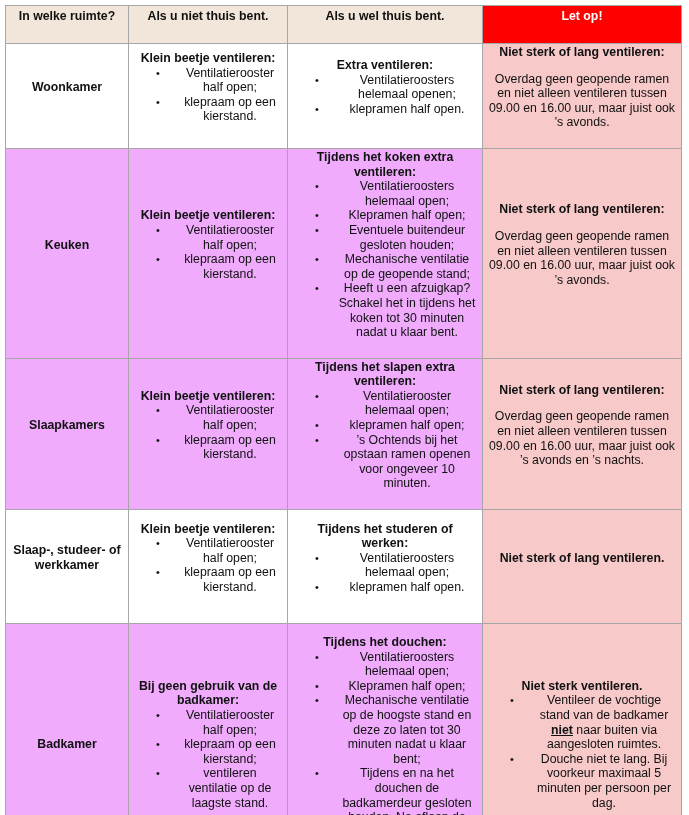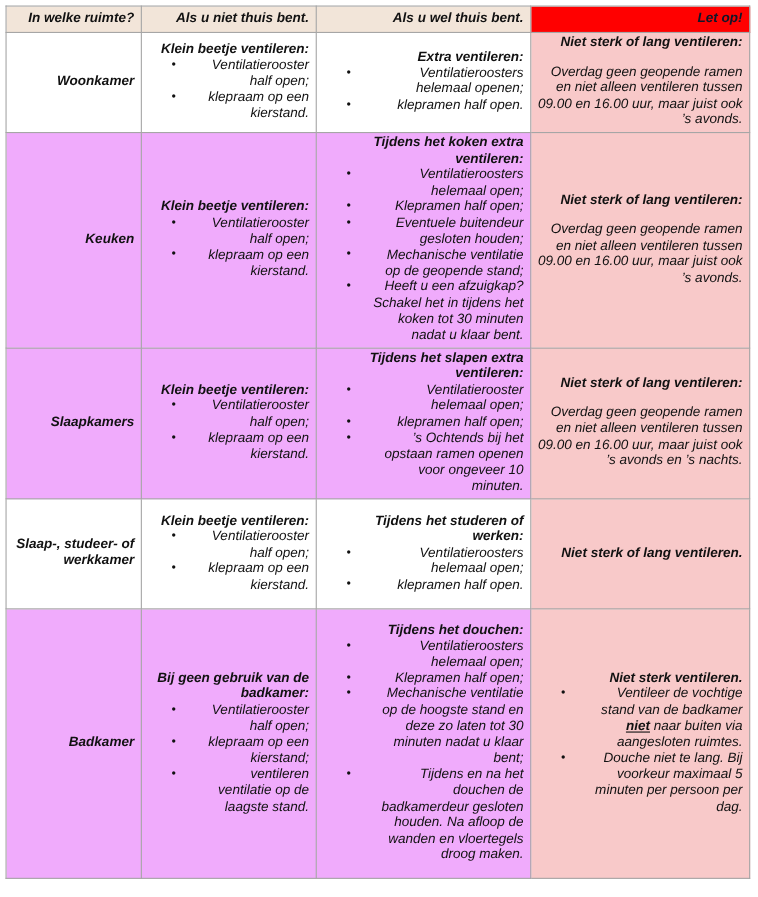--- a/index.html
+++ b/index.html
@@ -1,22 +1,22 @@
 <!DOCTYPE html>
 <html><head>
 <meta charset="utf-8">
 <style>
   html, body { margin: 0; padding: 0; background: #ffffff; }
   body { width: 689px; height: 815px; position: relative; overflow: hidden;
          font-family: "Liberation Sans", sans-serif; font-size: 12.3px; color: #111; }
   table.vt { position: absolute; left: 5px; top: 5px; width: 676px; border-collapse: collapse; table-layout: fixed; }
-  table.vt td, table.vt th { border: 1px solid #a6a6a6; padding: 1px 6px 4px 6px; vertical-align: middle; text-align: right; line-height: 14.6px; font-style: italic; }
+  table.vt td, table.vt th { border: 1px solid #a6a6a6; padding: 1px 6px 18px 6px; vertical-align: middle; text-align: center; line-height: 14.6px; }
   col.c1 { width: 123px; } col.c2 { width: 159px; } col.c3 { width: 195px; } col.c4 { width: 199px; }
   th { font-weight: bold; background: #f2e5d9; height: 18px; }
-  th.alert { background: #ff0000; color: #0f172a; }
+  th.alert { background: #ff0000; color: #ffffff; }
   tr.grey td { background: #f0abfc; }
   tr.white td { background: #ffffff; }
   td.warn { background: #f8c9c9 !important; }
   .room { font-weight: bold; }
   .lead { font-weight: bold; display: block; }
   ul { margin: 0; padding: 0 0 0 44px; list-style: none; }
   ul li { position: relative; }
   ul li::before { content: "\2022"; position: absolute; left: -23px; top: 0; font-size: 11px; }
   .plain { display: block; margin-top: 12px; }
   .u { text-decoration: underline; font-weight: bold; }

